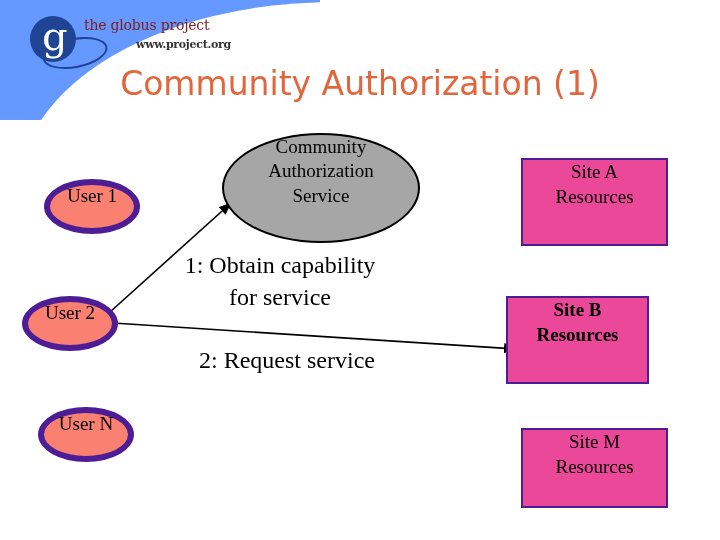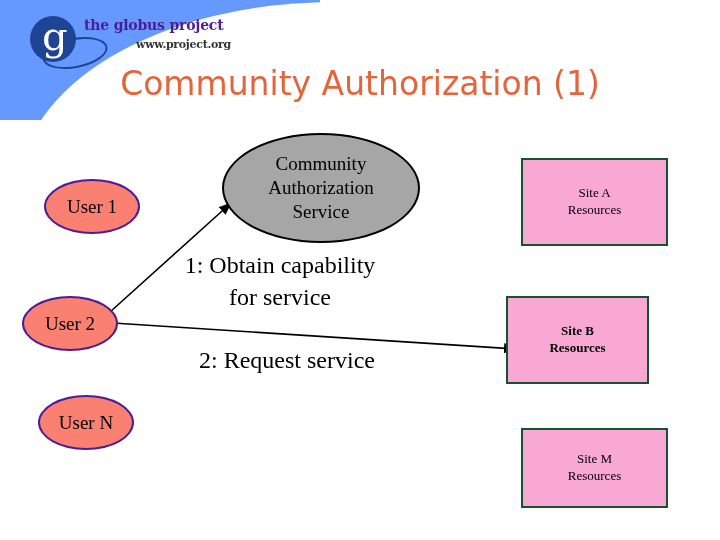--- a/index.html
+++ b/index.html
@@ -73,23 +73,23 @@
     font-size: 40px;
     color: #ffffff;
     line-height: 46px;
     z-index: 3;
   }
   .logo-line1 {
     position: absolute;
     left: 58px;
     top: 5px;
     font-family: "DejaVu Serif", serif;
-    font-weight: bold;
+    font-weight: normal;
     font-size: 14px;
-    color: #4c1d95;
+    color: #7f1d1d;
     letter-spacing: -0.2px;
     white-space: nowrap;
   }
   .logo-line2 {
     position: absolute;
     left: 110px;
     top: 26px;
     font-family: "DejaVu Serif", serif;
     font-weight: bold;
     font-size: 11px;
@@ -109,43 +109,42 @@
     font-size: 33px;
     color: #e2663c;
     white-space: nowrap;
   }
 
   
   .node {
     position: absolute;
     box-sizing: border-box;
     display: flex;
-    align-items: center;
     justify-content: center;
     text-align: center;
     color: #000000;
     font-family: "Liberation Serif", serif;
   }
   .ellipse-user {
     background: #fa8072;
-    border: 2px solid #4c1d95;
+    border: 6px solid #4c1d95;
     border-radius: 50%;
     font-size: 19px;
   }
   .ellipse-cas {
     background: #a6a6a6;
     border: 2px solid #000000;
     border-radius: 50%;
     font-size: 19px;
     line-height: 1.28;
   }
   .box-site {
-    background: #f9a8d4;
-    border: 2px solid #14532d;
-    font-size: 13px;
+    background: #ec4899;
+    border: 2px solid #4c1d95;
+    font-size: 19px;
     line-height: 1.3;
   }
   .box-site.bold { font-weight: bold; }
 
   
   .edge-label {
     position: absolute;
     color: #000000;
     font-family: "Liberation Serif", serif;
     font-size: 24px;
@@ -196,21 +195,21 @@
   </svg>
 
   <div class="node ellipse-user" style="left:44px; top:179px; width:96px; height:55px;">
     <span>User 1</span>
   </div>
 
   <div class="node ellipse-user" style="left:22px; top:296px; width:96px; height:55px;">
     <span>User 2</span>
   </div>
 
-  <div class="node ellipse-user" style="left:38px; top:395px; width:96px; height:55px;">
+  <div class="node ellipse-user" style="left:38px; top:407px; width:96px; height:55px;">
     <span>User N</span>
   </div>
 
   <div class="node ellipse-cas" style="left:222px; top:133px; width:198px; height:110px;">
     <span style="white-space:pre-line;">Community
 Authorization
 Service</span>
   </div>
 
   <div class="node box-site" style="left:521px; top:158px; width:147px; height:88px;">

